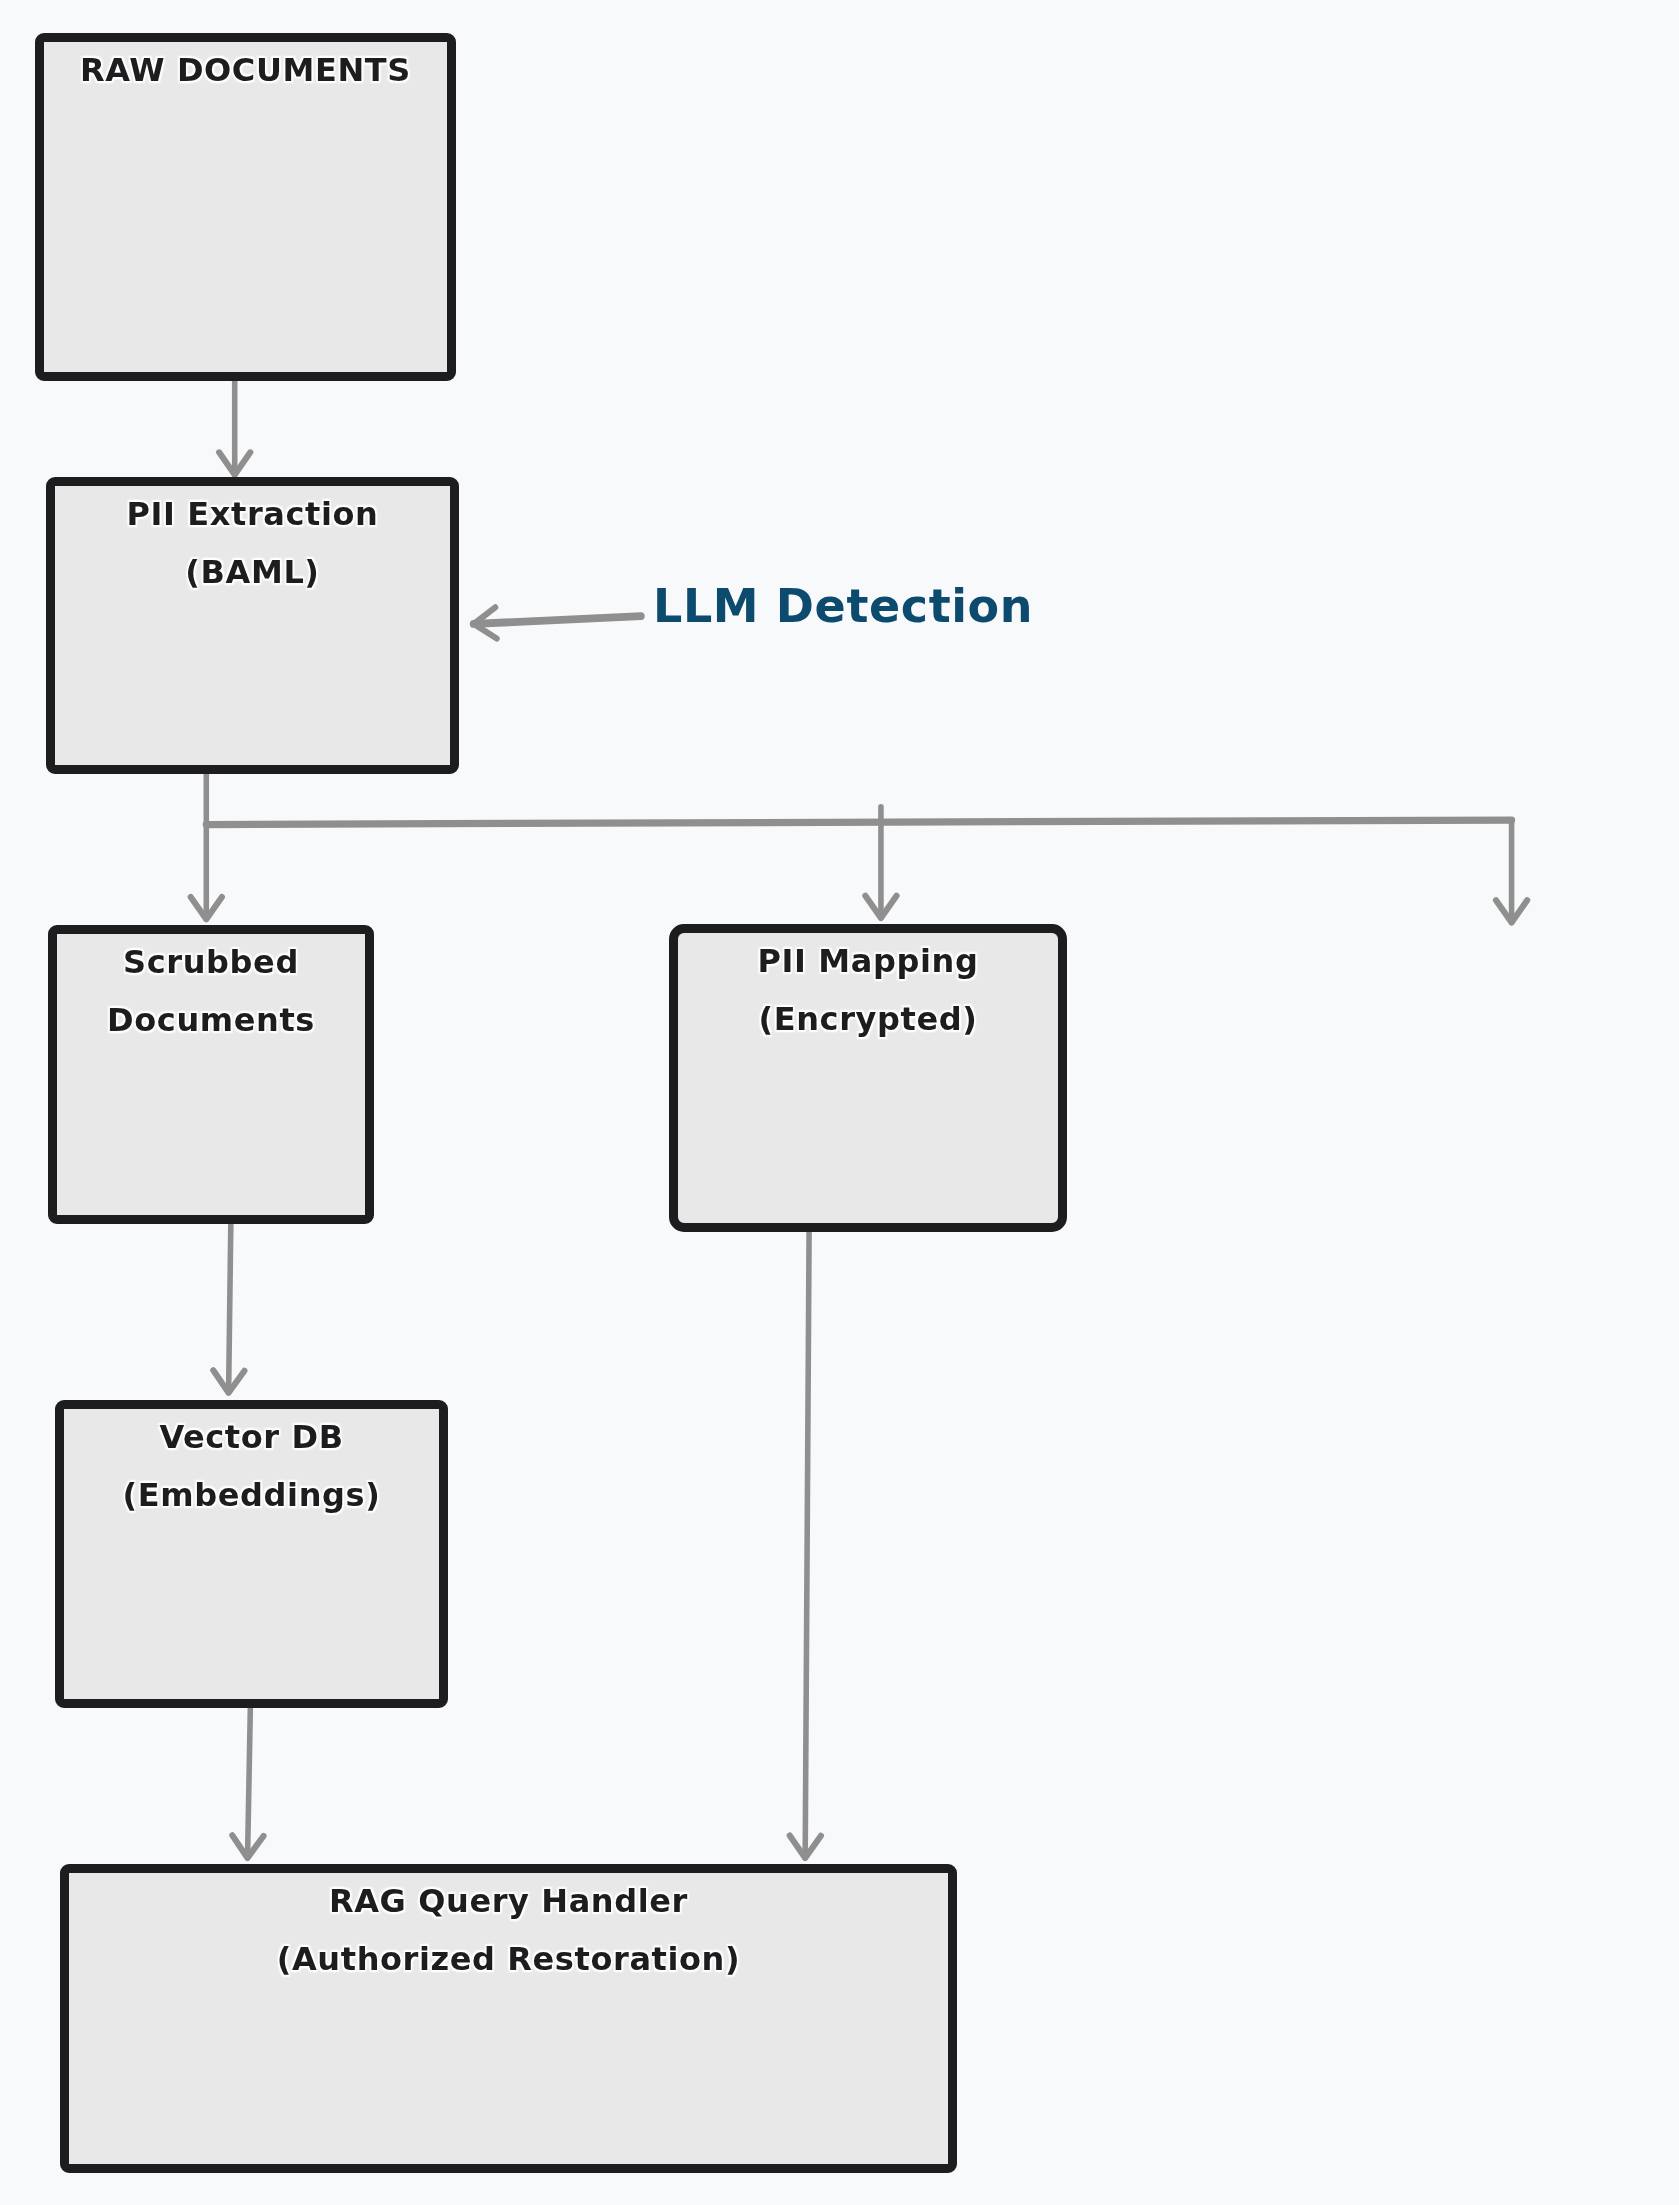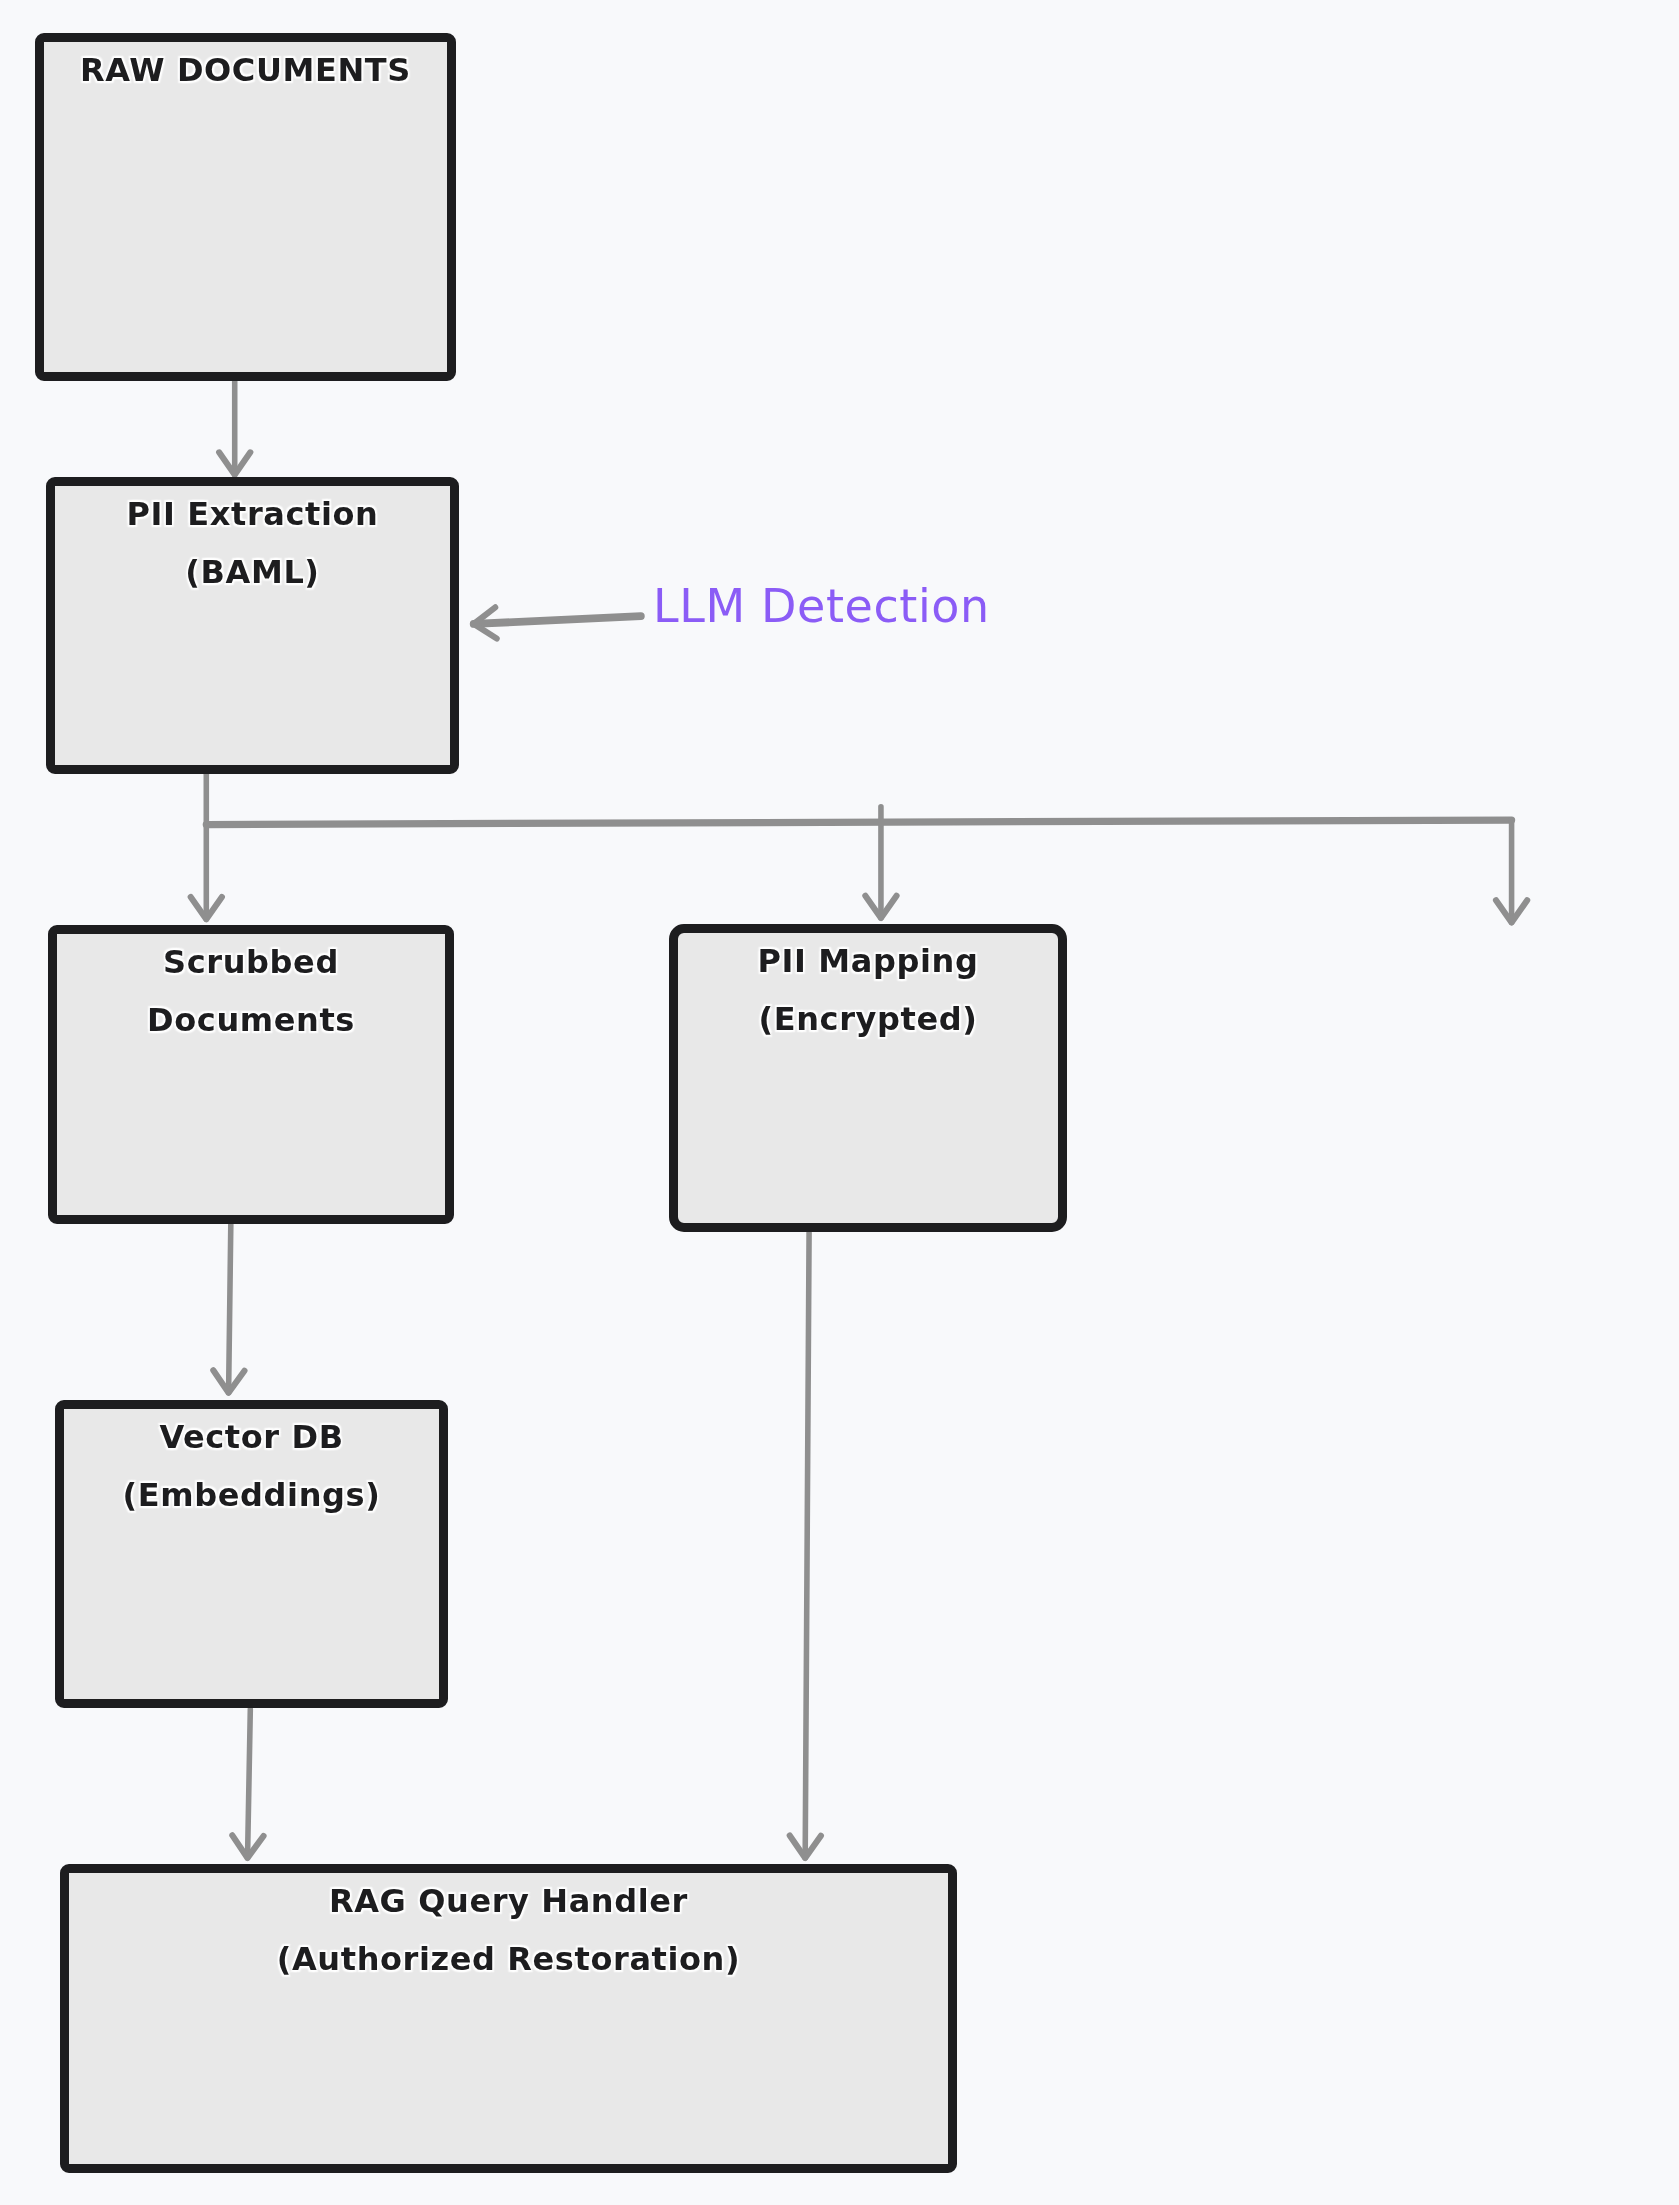--- a/index.html
+++ b/index.html
@@ -42,23 +42,23 @@
     line-height: 1.8;
     text-shadow:
       -1.7px -1.7px 1.7px #ffffff,
        1.7px -1.7px 1.7px #ffffff,
       -1.7px  1.7px 1.7px #ffffff,
        1.7px  1.7px 1.7px #ffffff;
   }
   .node-label .line { display: block; white-space: nowrap; }
   .float-label {
     position: absolute;
-    color: #8b5cf6;
+    color: #0c4a6e;
     font-size: 46px;
-    font-weight: 400;
+    font-weight: 700;
     letter-spacing: 0.6px;
     white-space: nowrap;
   }
 </style>
 </head>
 <body>
 
 <div class="canvas">
 
   <svg class="edges-layer" width="1680" height="2205" viewBox="0 0 3015 3958" fill="none" xmlns="http://www.w3.org/2000/svg">
@@ -94,21 +94,21 @@
 
   <div class="node" style="left:46px; top:477px; width:413px; height:297px;">
     <div class="node-label">
       <span class="line">PII Extraction</span>
       <span class="line">(BAML)</span>
     </div>
   </div>
 
   <div class="float-label" style="left:653px; top:579px;">LLM Detection</div>
 
-  <div class="node" style="left:48px; top:925px; width:406px; height:299px;">
+  <div class="node" style="left:48px; top:925px; width:326px; height:299px;">
     <div class="node-label">
       <span class="line">Scrubbed</span>
       <span class="line">Documents</span>
     </div>
   </div>
 
   <div class="node" style="left:669px; top:924px; width:398px; height:308px;border-radius:15px;">
     <div class="node-label">
       <span class="line">PII Mapping</span>
       <span class="line">(Encrypted)</span>

